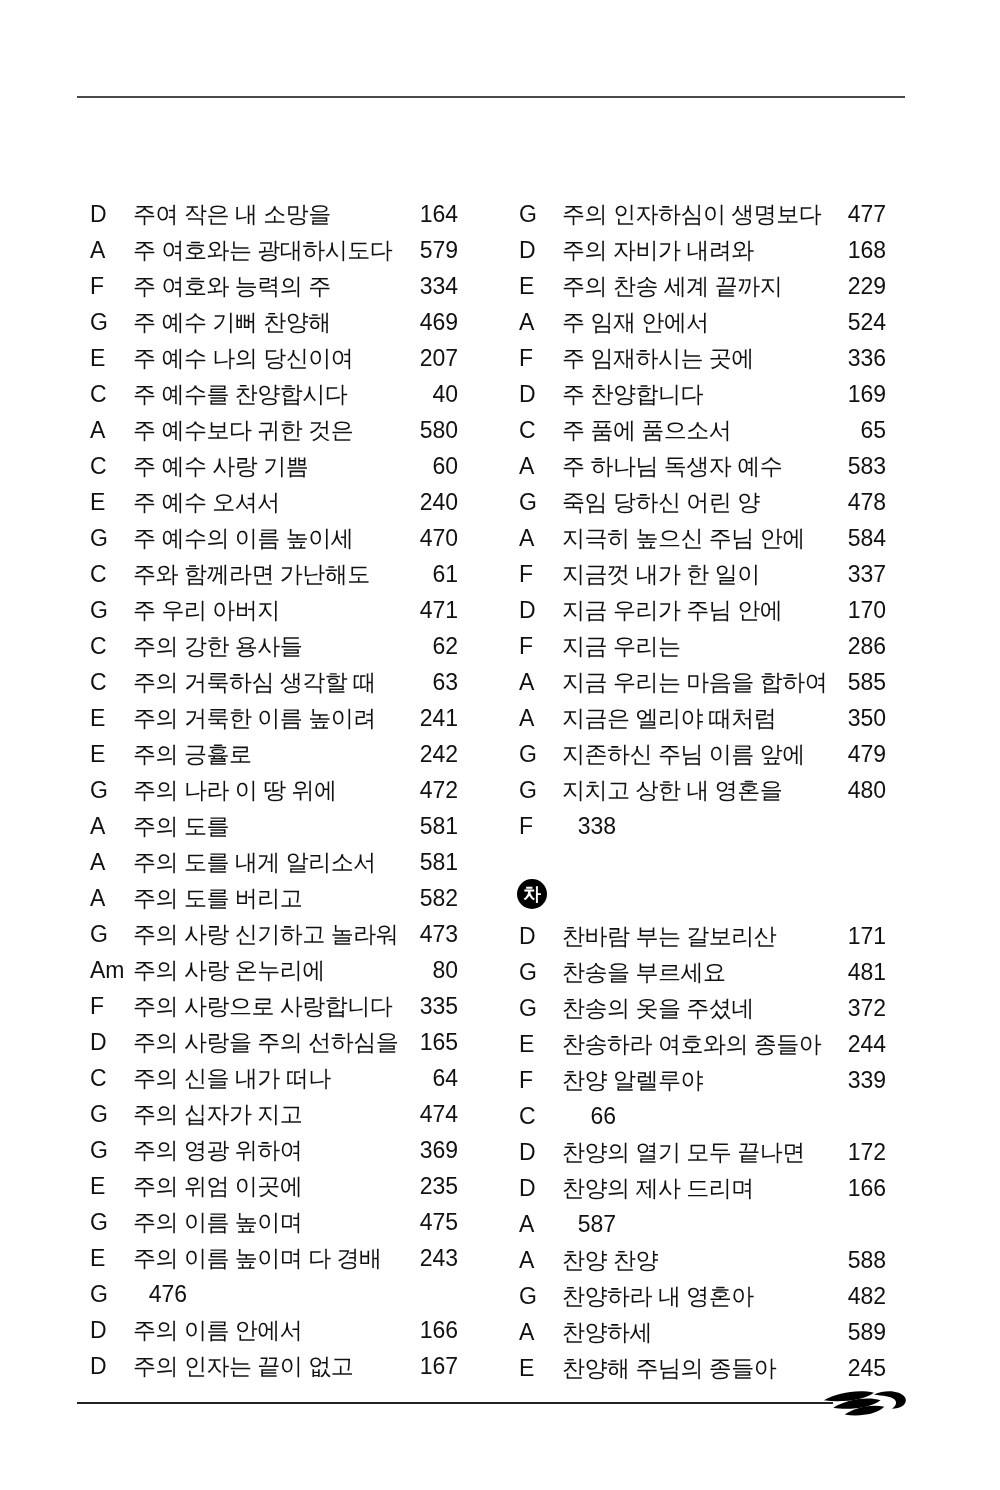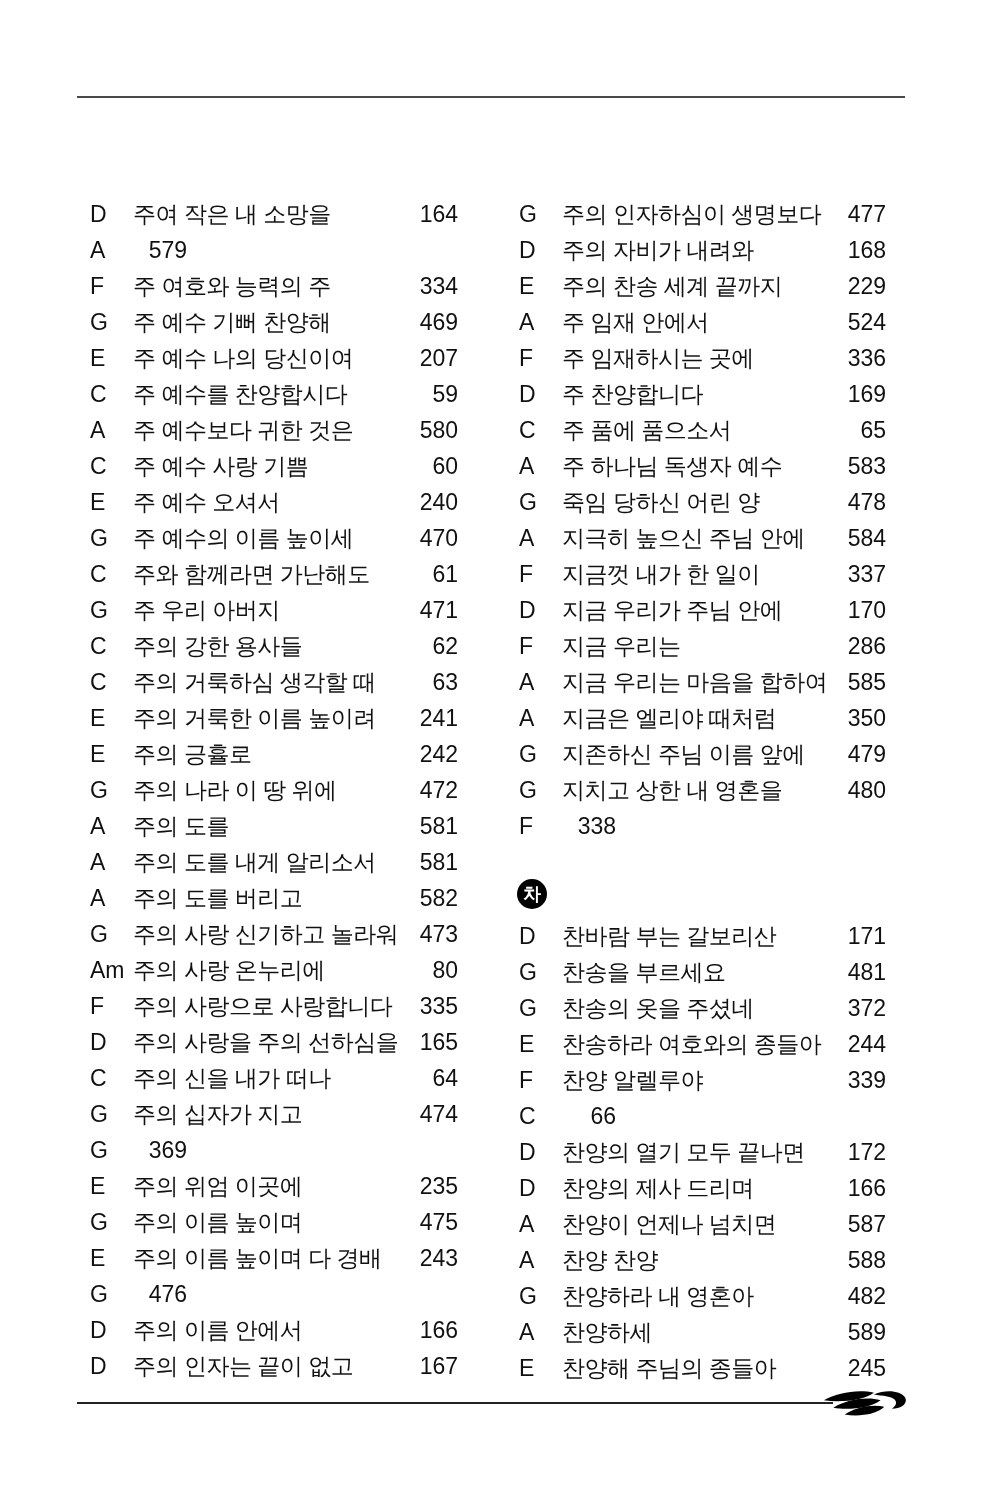--- a/index.html
+++ b/index.html
@@ -98,20 +98,21 @@
 
   <div class="column" id="col-left">
   <div class="row">
     <span class="key">D</span>
     <span class="title">주여 작은 내 소망을</span>
     <span class="num">164</span>
   </div>
 
   <div class="row">
     <span class="key">A</span>
+    <span class="title">주 여호와는 광대하시도다</span>
     <span class="num">579</span>
   </div>
 
   <div class="row">
     <span class="key">F</span>
     <span class="title">주 여호와 능력의 주</span>
     <span class="num">334</span>
   </div>
 
   <div class="row">
@@ -122,21 +123,21 @@
 
   <div class="row">
     <span class="key">E</span>
     <span class="title">주 예수 나의 당신이여</span>
     <span class="num">207</span>
   </div>
 
   <div class="row">
     <span class="key">C</span>
     <span class="title">주 예수를 찬양합시다</span>
-    <span class="num">59</span>
+    <span class="num">40</span>
   </div>
 
   <div class="row">
     <span class="key">A</span>
     <span class="title">주 예수보다 귀한 것은</span>
     <span class="num">580</span>
   </div>
 
   <div class="row">
     <span class="key">C</span>
@@ -247,20 +248,21 @@
   </div>
 
   <div class="row">
     <span class="key">G</span>
     <span class="title">주의 십자가 지고</span>
     <span class="num">474</span>
   </div>
 
   <div class="row">
     <span class="key">G</span>
+    <span class="title">주의 영광 위하여</span>
     <span class="num">369</span>
   </div>
 
   <div class="row">
     <span class="key">E</span>
     <span class="title">주의 위엄 이곳에</span>
     <span class="num">235</span>
   </div>
 
   <div class="row">
@@ -446,21 +448,20 @@
   </div>
 
   <div class="row">
     <span class="key">D</span>
     <span class="title">찬양의 제사 드리며</span>
     <span class="num">166</span>
   </div>
 
   <div class="row">
     <span class="key">A</span>
-    <span class="title">찬양이 언제나 넘치면</span>
     <span class="num">587</span>
   </div>
 
   <div class="row">
     <span class="key">A</span>
     <span class="title">찬양 찬양</span>
     <span class="num">588</span>
   </div>
 
   <div class="row">

